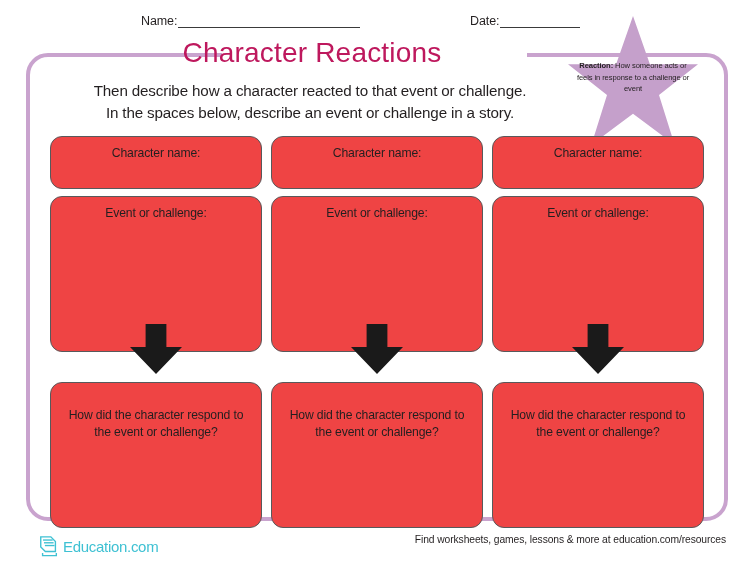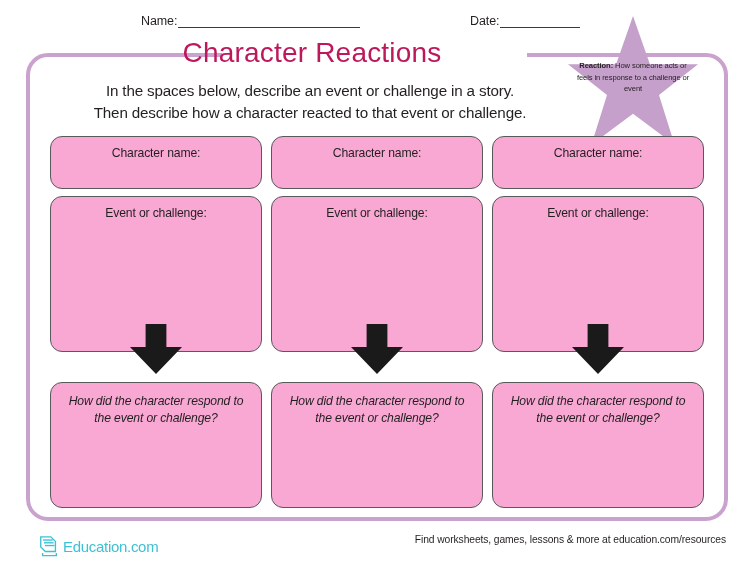--- a/index.html
+++ b/index.html
@@ -143,31 +143,31 @@
   .col.c2 { left: 221px; }
   .col.c3 { left: 442px; }
 
   .box {
     position: absolute;
     left: 0;
     width: 212px;
     box-sizing: border-box;
     border: 1.4px solid #58595b;
     border-radius: 12px;
-    background: #f9a8d4;
+    background: #ef4444;
     text-align: center;
     color: #231f20;
     font-size: 12.2px;
     line-height: 16.5px;
     letter-spacing: -0.15px;
     padding: 8px 10px 0 10px;
   }
   .box-name     { top: 0px;   height: 53px; }
   .box-event    { top: 60px;  height: 156px; }
-  .box-response { top: 246px; height: 126px; padding-top: 10px; font-style: italic; }
+  .box-response { top: 246px; height: 146px; padding-top: 24px; }
 
   
   .arrow {
     position: absolute;
     top: 188px;
     left: 80px;
     width: 52px;
     height: 50px;
     background: #1a1a1a;
     clip-path: polygon(30% 0%, 70% 0%, 70% 46%, 100% 46%, 50% 100%, 0% 46%, 30% 46%);
@@ -230,22 +230,22 @@
       <span class="rule"></span>
     </div>
   </div>
 
   <div class="frame"></div>
   <div class="title-gap"></div>
 
   <div class="title">Character Reactions</div>
 
   <div class="instructions">
+    <div>Then describe how a character reacted to that event or challenge.</div>
     <div>In the spaces below, describe an event or challenge in a story.</div>
-    <div>Then describe how a character reacted to that event or challenge.</div>
   </div>
 
   <div class="star">
     <div class="star-shape"></div>
     <div class="star-text">
       <b>Reaction:</b><span> How someone acts or feels in response to a challenge or event</span>
     </div>
   </div>
 
   <div class="cols">

